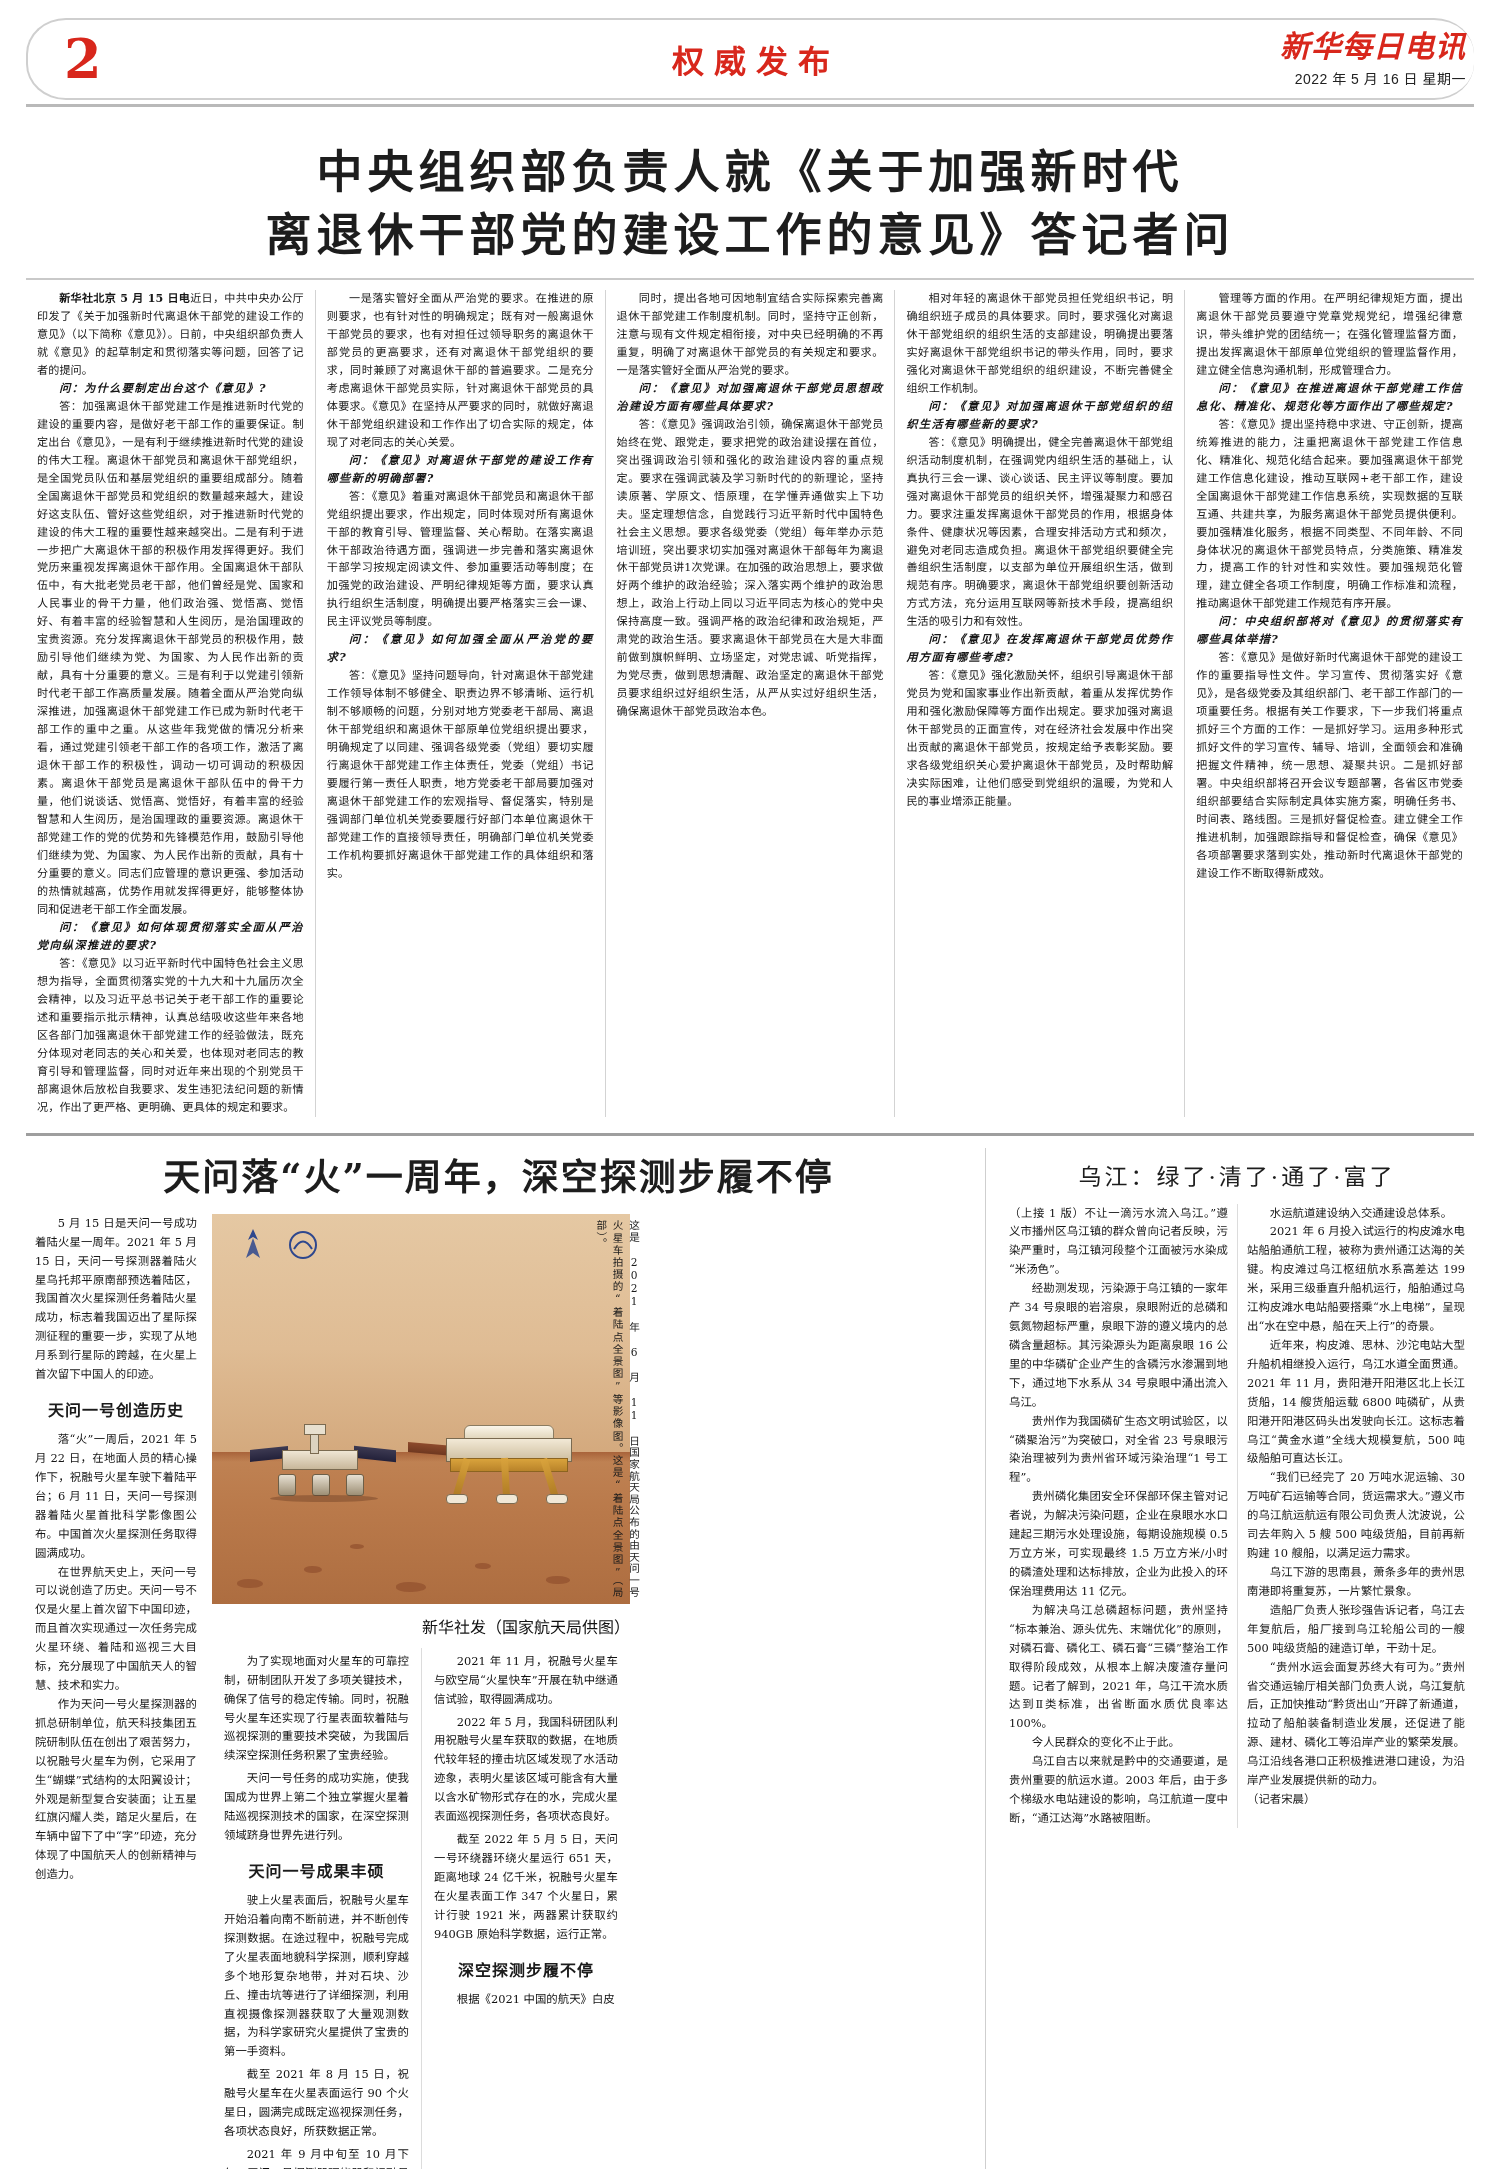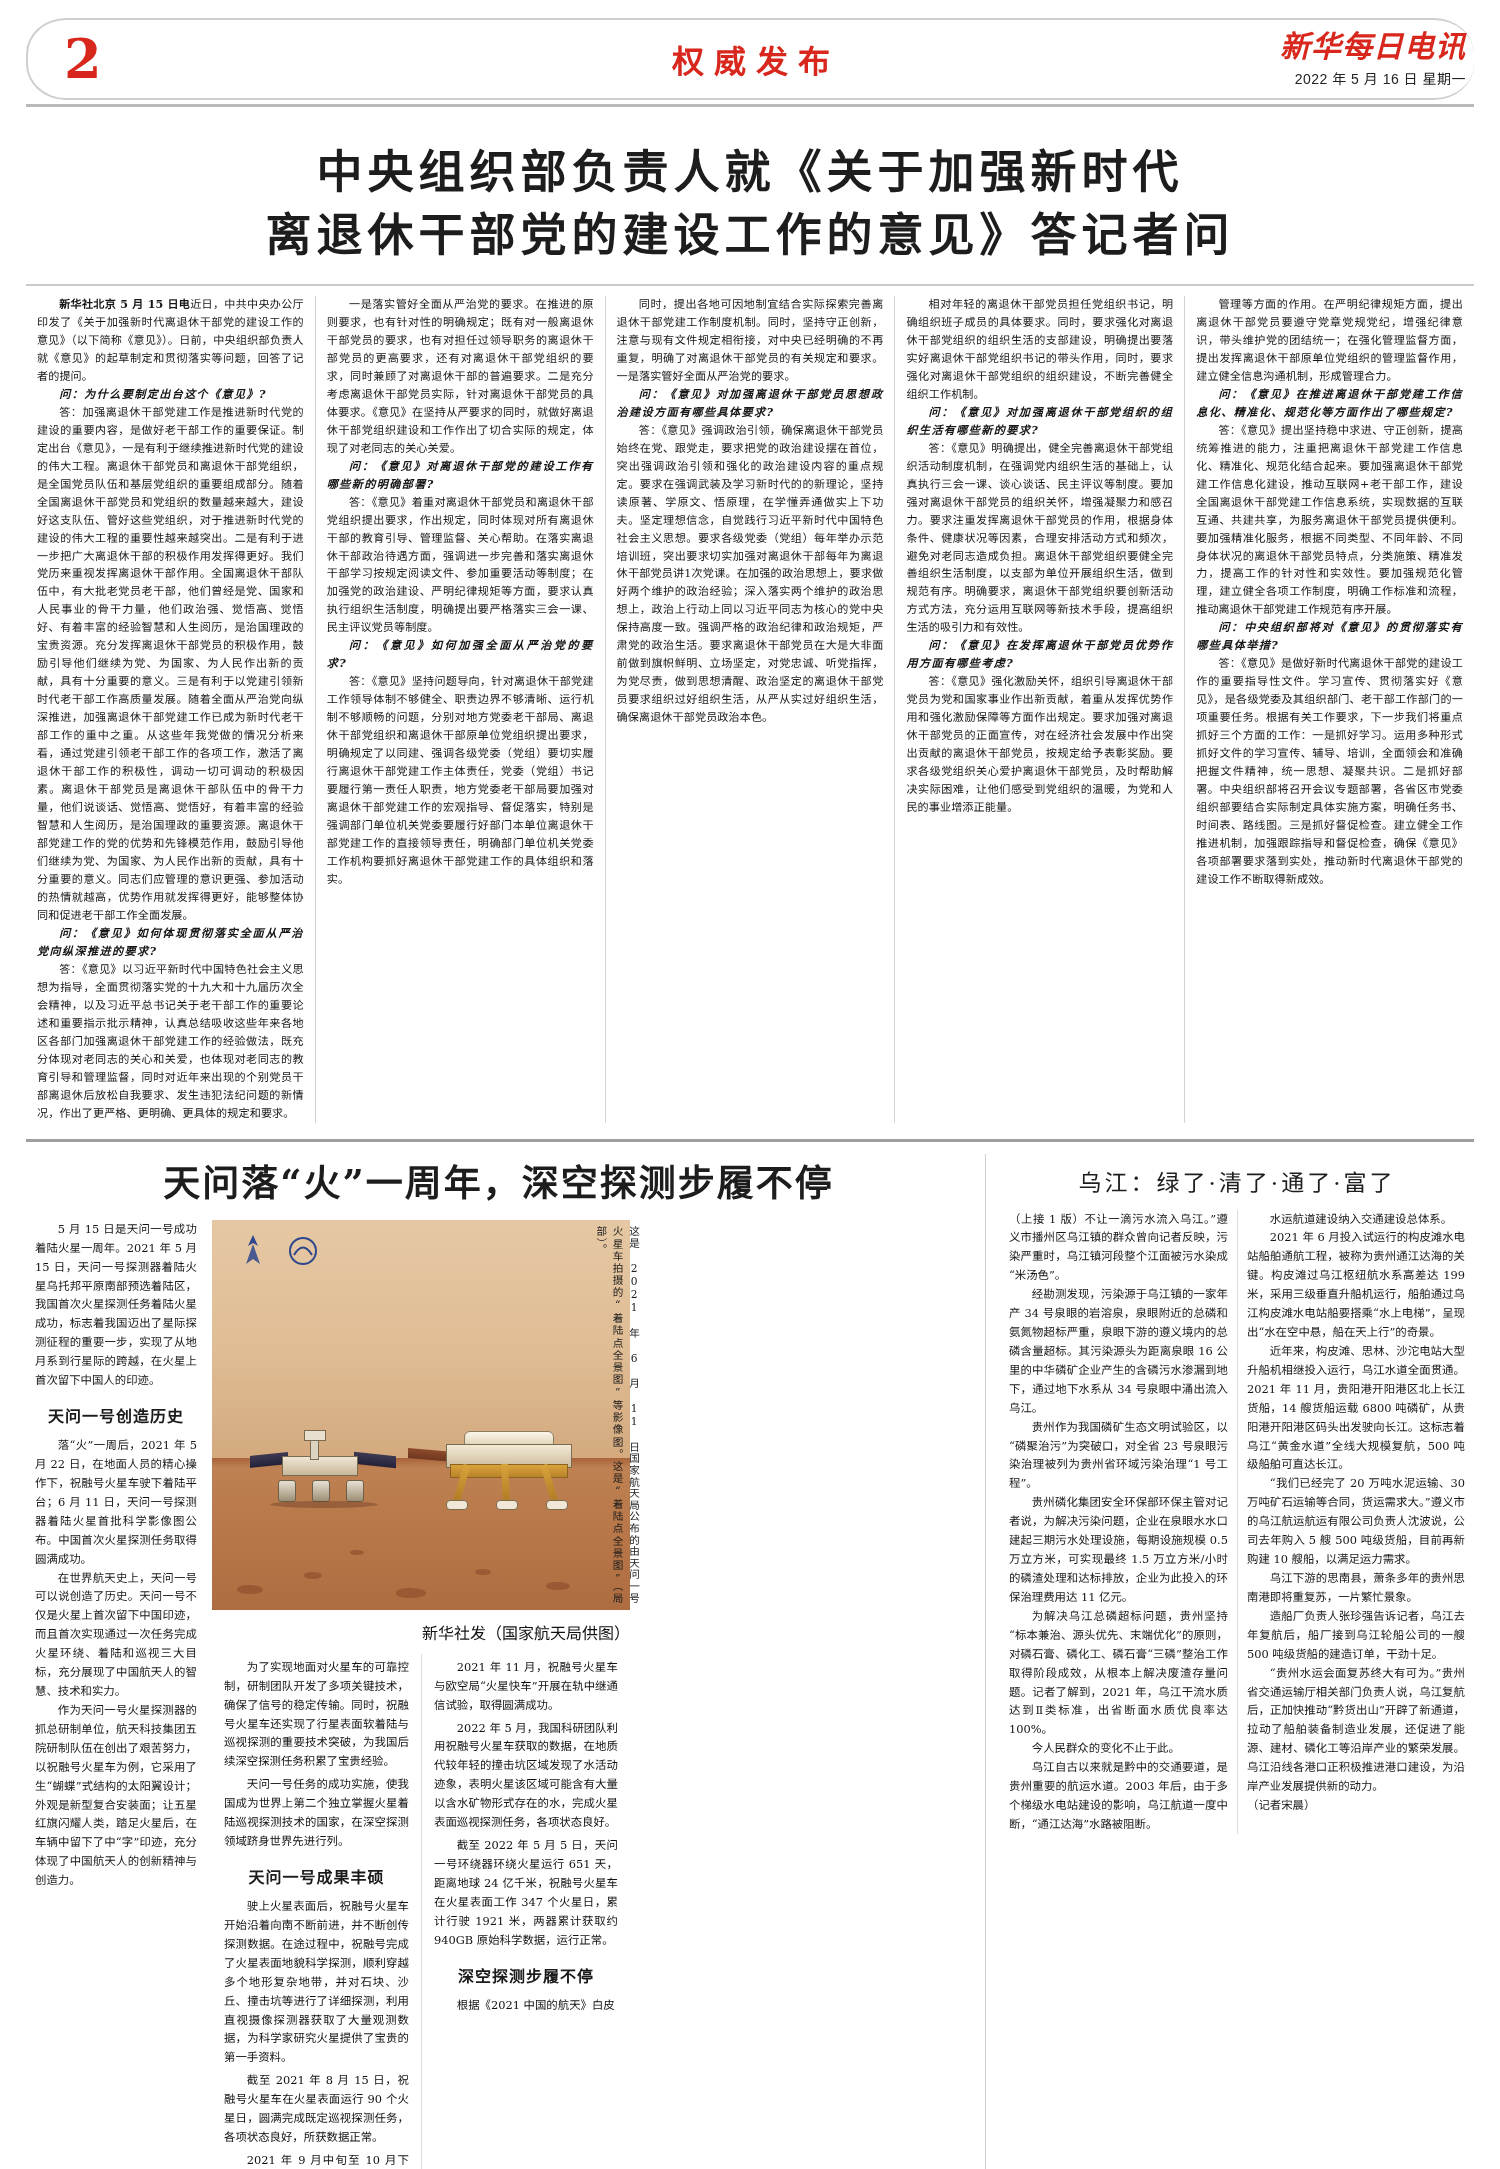--- a/index.html
+++ b/index.html
@@ -93,21 +93,21 @@
   }
   .rule-under-masthead {
     height: 3px;
     background: #b9b9b9;
     margin-top: 4px;
   }
 
   
   .lead-headline {
     text-align: center;
-    margin: 34px 0 16px 0;
+    margin: 34px 0 10px 0;
   }
   .lead-headline .hl {
     font-family: "DejaVu Serif", "Liberation Serif", serif;
     font-weight: 700;
     font-size: 46px;
     line-height: 1.38;
     letter-spacing: 5px;
     color: #1d1d1d;
     display: block;
   }

